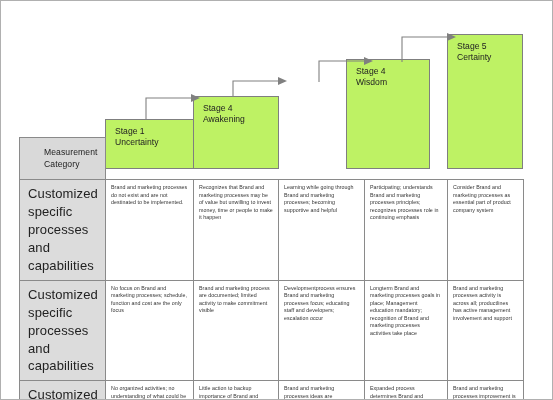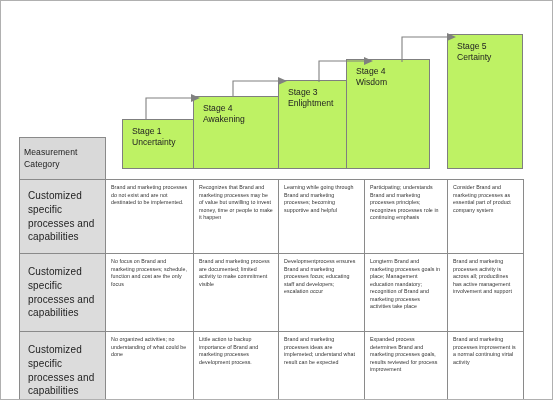--- a/index.html
+++ b/index.html
@@ -71,27 +71,27 @@
     font-size: 5.3px;
     line-height: 1.42;
     letter-spacing: 0.01em;
   }
   #matrix td.head-cat {
     background: #d9d9d9;
     color: #222222;
     font-size: 8.6px;
     line-height: 1.35;
     vertical-align: middle;
-    padding: 5px 4px;
+    padding: 5px 24px;
     white-space: pre-line;
   }
   #matrix td.cat {
     background: #dcdcdc;
     color: #222222;
-    font-size: 10px;
+    font-size: 13px;
     line-height: 1.38;
     vertical-align: middle;
     padding: 5px 8px;
     white-space: pre-line;
   }
   #matrix td.spacer-head {
     background: transparent;
     border: none;
     padding: 0;
   }
@@ -99,28 +99,26 @@
   #matrix tr.row-body td { height: 63px; }
   #matrix tr.row-body-tall td { height: 67px; }
 
   .cell-text { display: block; white-space: pre-line; }
 </style>
 </head>
 <body>
 
 <div id="canvas">
 
-  <div class="stage-box" style="left:104px; top:118px; width:76px; height:50px;margin-left:17px;">Stage 1
+  <div class="stage-box" style="left:104px; top:118px; width:89px; height:50px;">Stage 1
 Uncertainty</div>
 
   <div class="stage-box" style="left:192px; top:95px; width:86px; height:73px;">Stage 4
 Awakening</div>
 
-  <div class="stage-box" style="left:277px; top:79px; width:87px; height:89px;">Stage 3
-Enlightment</div>
 
   <div class="stage-box" style="left:345px; top:58px; width:84px; height:110px;">Stage 4
 Wisdom</div>
 
   <div class="stage-box" style="left:446px; top:33px; width:76px; height:135px;">Stage 5
 Certainty</div>
 
   <svg class="arrow-svg" style="left:144px; top:92px;" width="56" height="28" viewBox="0 0 56 28">
     <path d="M 1 27 L 1 5 L 46 5"></path>
     <polygon points="46,1 55,5 46,9"></polygon>

